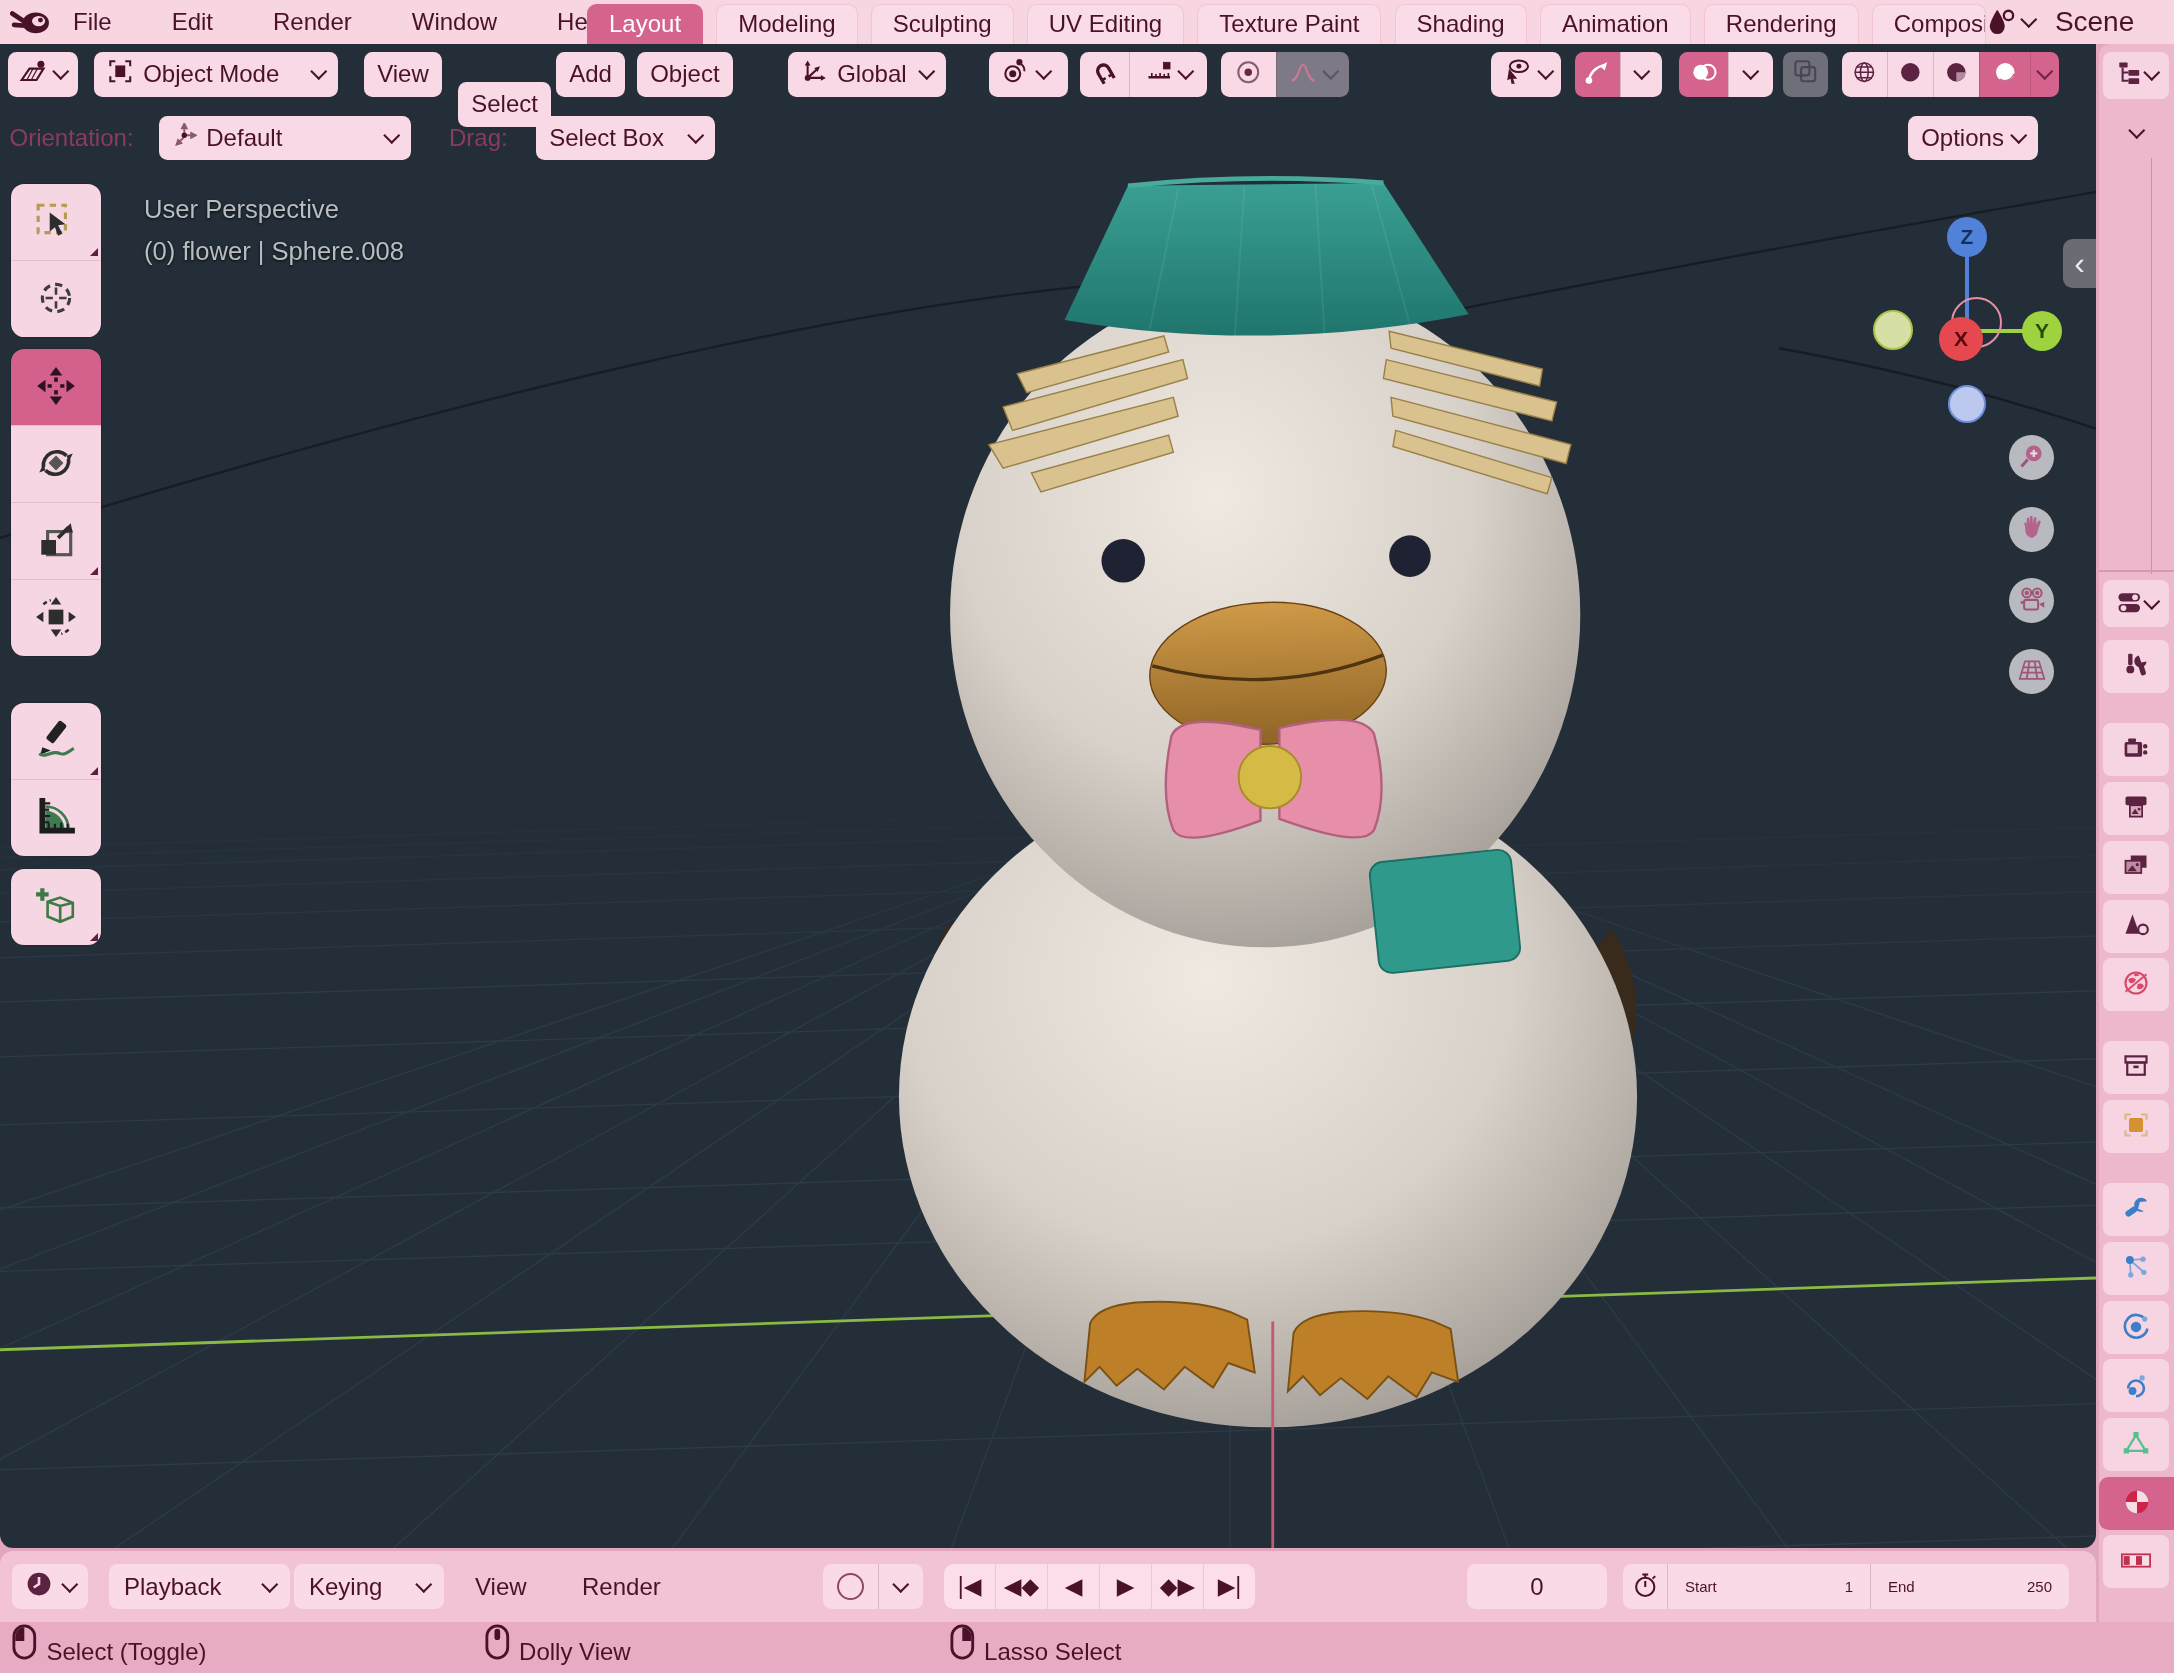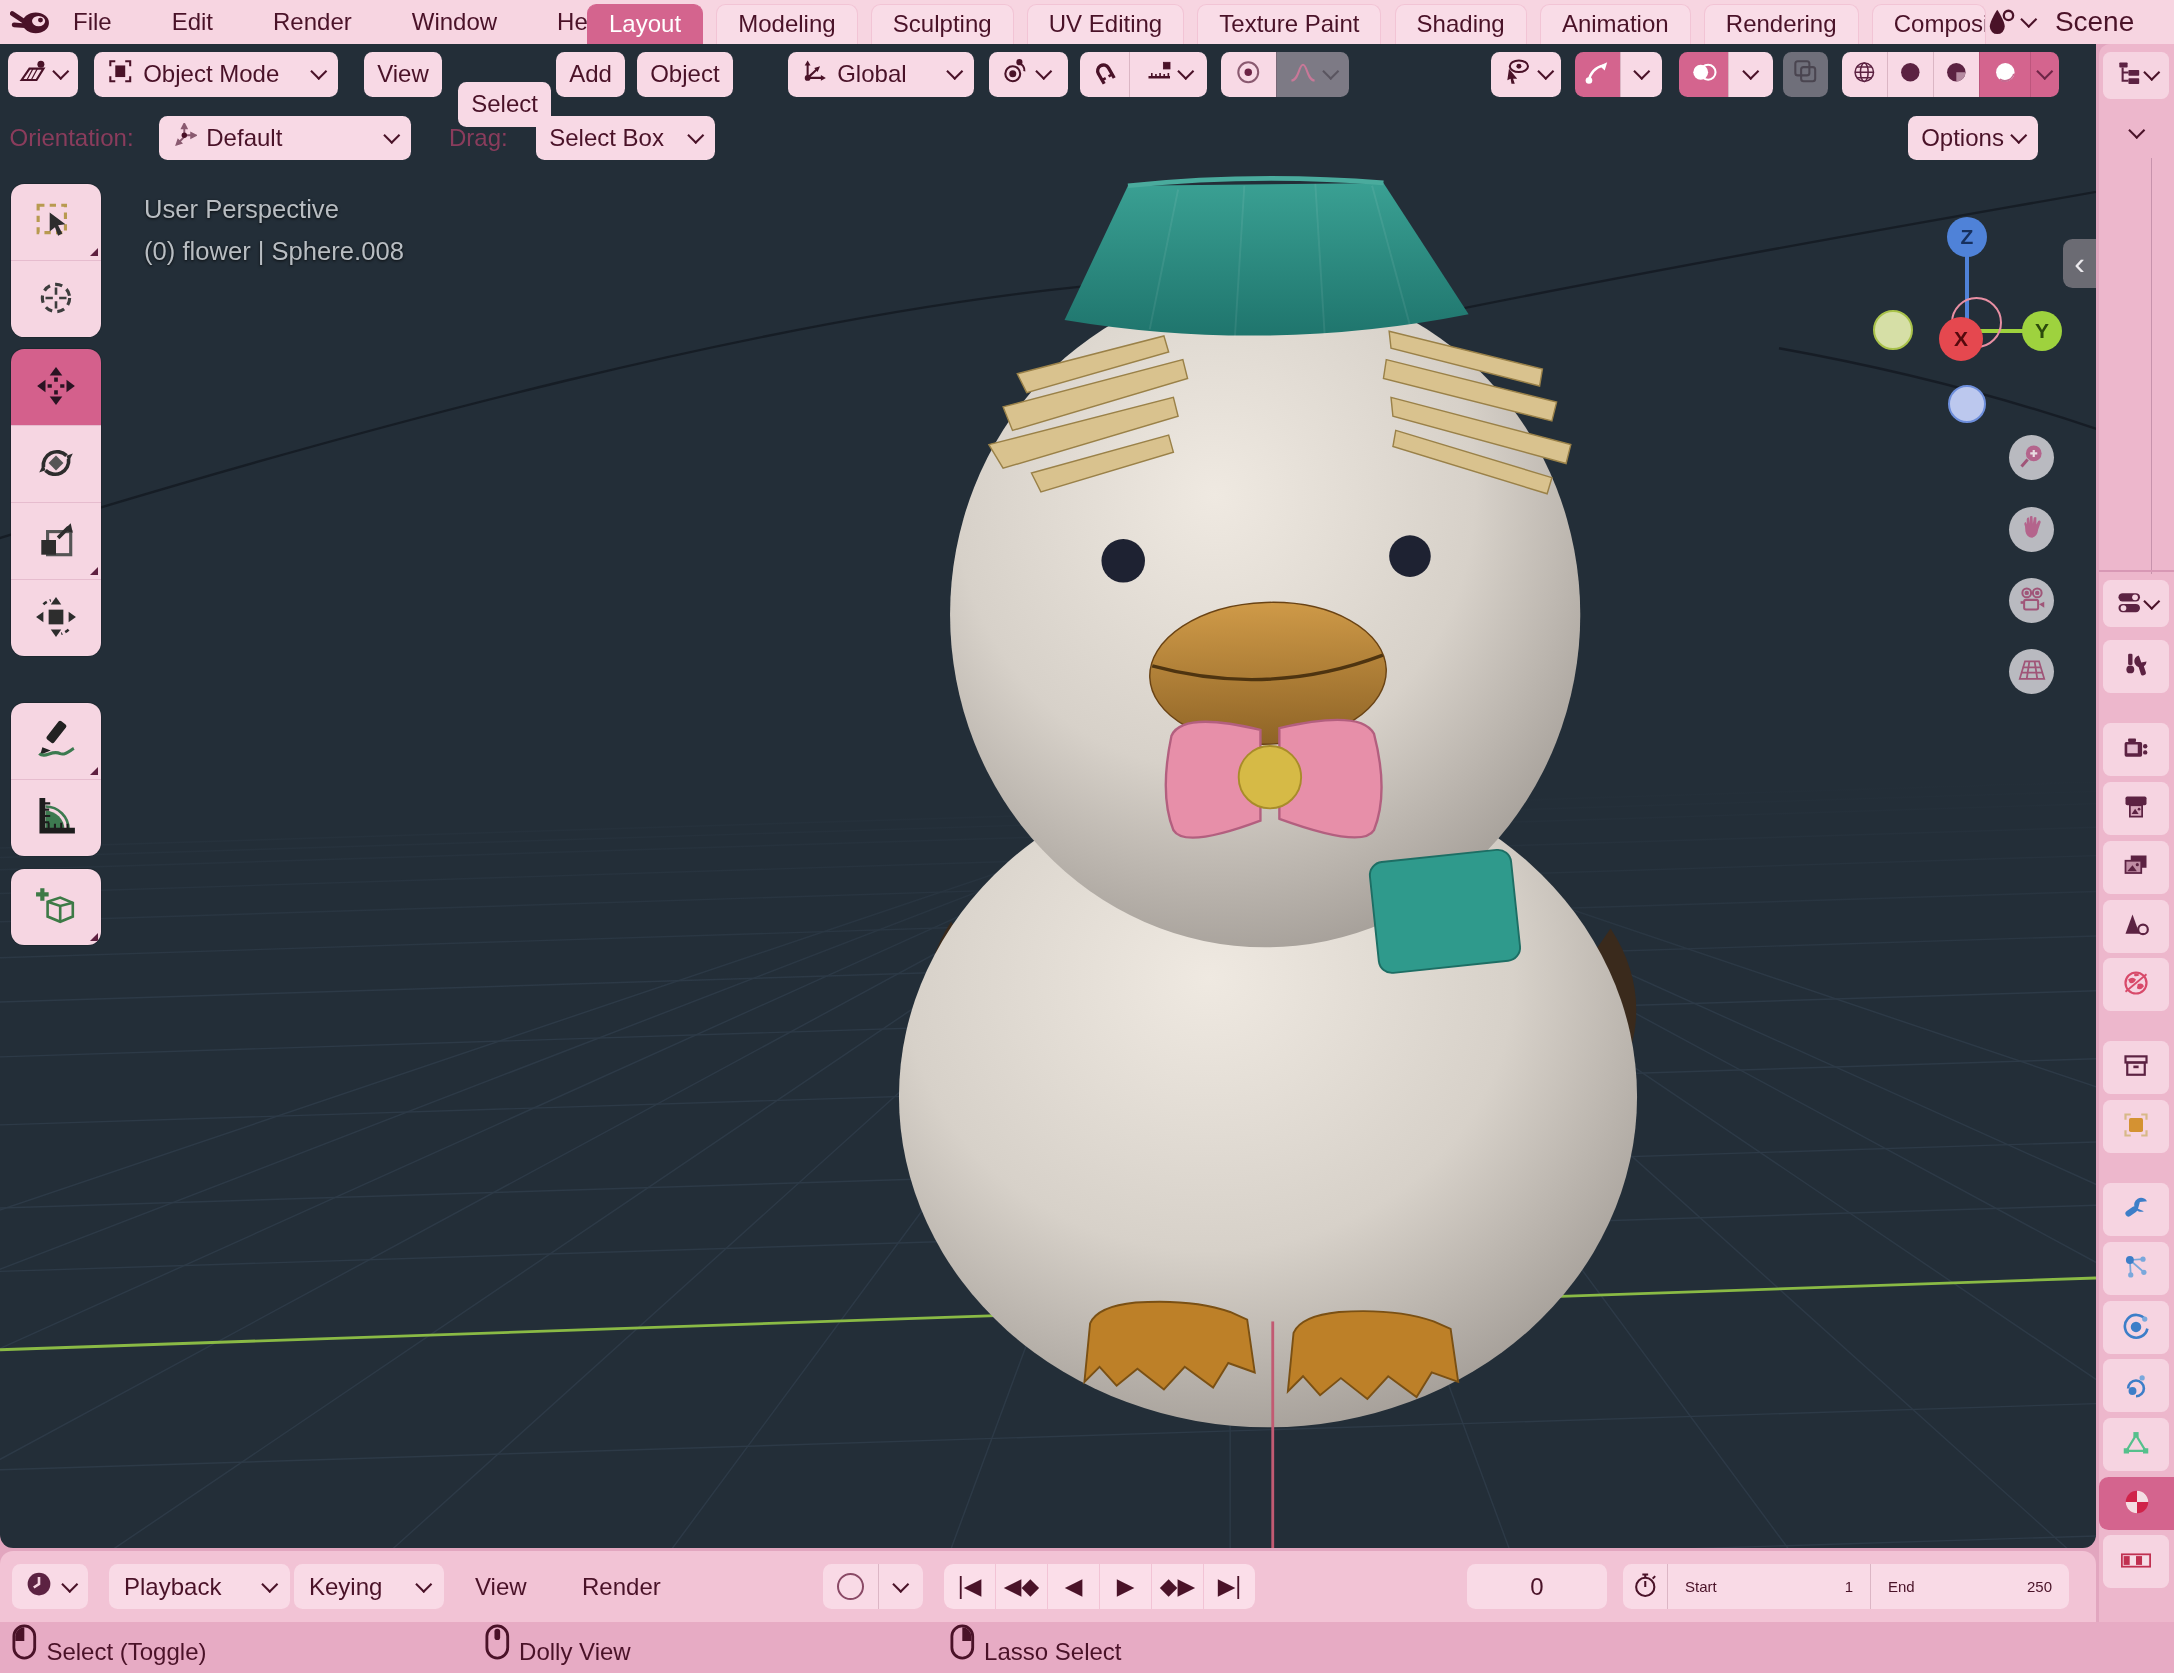--- a/index.html
+++ b/index.html
@@ -257,21 +257,21 @@
             </svg></span>
           <span style="flex:1">Object Mode</span>
           <span class="cv"></span>
         </div>
 
         <div class="pbtn" style="left:364px;top:7.6px;">View</div>
         <div class="pbtn" style="left:458px;top:7.6px;margin-top:30px;">Select</div>
         <div class="pbtn" style="left:556px;top:7.6px;">Add</div>
         <div class="pbtn" style="left:637px;top:7.6px;">Object</div>
 
-        <div class="pbtn" style="left:788px;top:7.6px;width:186px;">
+        <div class="pbtn" style="left:788px;top:7.6px;width:158px;">
           <span>
             <svg width="26.5" height="26.5" viewBox="0 0 32 32">
               <path d="M8 8 V24 H26 M8 24 L20 13" fill="none" stroke="#4a1228" stroke-width="2.5"></path>
               <polygon points="8,3 4.5,9 11.5,9" fill="#4a1228"></polygon>
               <polygon points="30,24 24,20.5 24,27.5" fill="#4a1228"></polygon>
               <polygon points="23,10 16,12 20,17" fill="#4a1228"></polygon>
               <circle cx="8" cy="24" r="3.5" fill="#4a1228"></circle>
             </svg></span>
           <span style="flex:1">Global</span>
           <span class="cv"></span>

